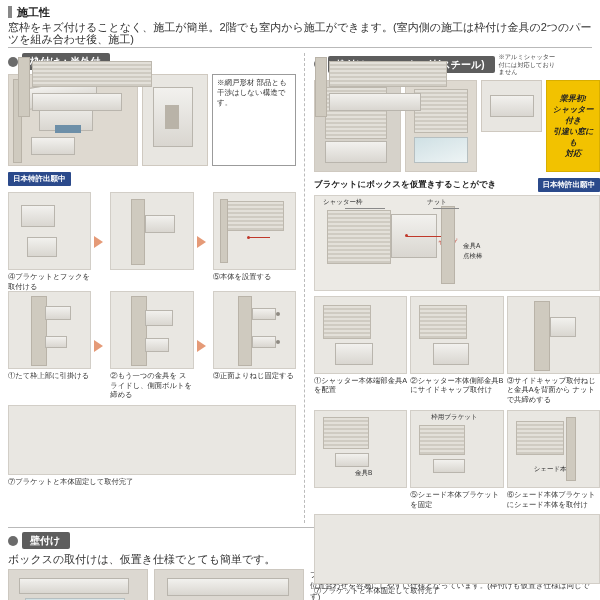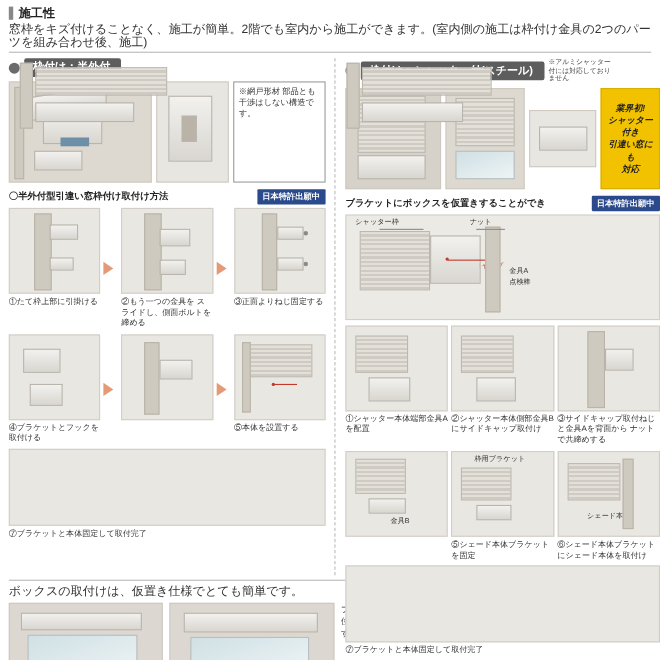--- a/index.html
+++ b/index.html
@@ -30,21 +30,21 @@
   .col.right { width:296px; padding-left:9px; border-left:1px dashed #bbb; }
 
   .badge-head { display:flex; align-items:center; gap:4px; margin-bottom:4px; }
   .dot { width:10px; height:10px; border-radius:50%; background:#6b6b6b; flex:0 0 auto; }
   .badge-title {
     background:#5d5d5d; color:#fff; font-size:10px; font-weight:bold;
     padding:2px 10px 2px 8px; border-radius:2px; line-height:13px;
   }
 
   
-  .photo-row { display:flex; gap:4px; align-items:center; }
+  .photo-row { display:flex; gap:4px; align-items:flex-start; }
   .ph { background:#ded9d0; border:1px solid #cfc9c0; position:relative; overflow:hidden; }
   .ph.g2 { background:#e8e6e1; }
   .ph.g3 { background:#d6d2ca; }
   .callout {
     border:1px solid #9b9b9b; background:#fff; font-size:7.5px; line-height:10px;
     padding:3px 4px; color:#333;
   }
 
   .stamp {
     background:#f2c200; color:#222; font-size:8px; font-weight:bold;
@@ -116,22 +116,49 @@
         <div class="ph g2" style="width:66px;height:92px;">
           <div class="metal" style="left:10px;top:12px;width:40px;height:60px;"></div>
           <div class="dark" style="left:22px;top:30px;width:14px;height:24px;background:#b9b3a8;"></div>
         </div>
         <div class="callout" style="width:84px;height:92px;">
           <span>※網戸形材 部品とも干渉はしない構造です。</span>
         </div>
       </div>
 
       <div class="subbar">
-        <span class="t">〇半外付型引違い窓枠付け取付け方法</span>
         <span class="pat">日本特許出願中</span>
+      </div>
+
+      <div class="steps" style="margin-top:6px;">
+        <div class="step">
+          <div class="stepimg">
+            <div class="metal" style="left:12px;top:12px;width:34px;height:22px;"></div>
+            <div class="metal" style="left:18px;top:44px;width:30px;height:20px;"></div>
+          </div>
+          <div class="stepcap">④ブラケットとフックを取付ける</div>
+        </div>
+        <div class="arrow"></div>
+        <div class="step">
+          <div class="stepimg">
+            <div class="bar-v" style="left:20px;top:6px;width:14px;height:66px;"></div>
+            <div class="metal" style="left:34px;top:22px;width:30px;height:18px;"></div>
+          </div>
+          <div class="stepcap">&nbsp;</div>
+        </div>
+        <div class="arrow"></div>
+        <div class="step">
+          <div class="stepimg">
+            <div class="shade" style="left:10px;top:8px;width:60px;height:30px;"></div>
+            <div class="bar-v" style="left:6px;top:6px;width:8px;height:64px;"></div>
+            <div class="redline" style="left:34px;top:44px;width:22px;"></div>
+            <div class="reddot" style="left:33px;top:43px;"></div>
+          </div>
+          <div class="stepcap">⑤本体を設置する</div>
+        </div>
       </div>
 
       <div class="steps">
         <div class="step">
           <div class="stepimg">
             <div class="bar-v" style="left:22px;top:4px;width:16px;height:70px;"></div>
             <div class="metal" style="left:36px;top:14px;width:26px;height:14px;"></div>
             <div class="metal" style="left:36px;top:44px;width:22px;height:12px;"></div>
           </div>
           <div class="stepcap">①たて枠上部に引掛ける</div>
@@ -148,48 +175,20 @@
         <div class="arrow"></div>
         <div class="step">
           <div class="stepimg">
             <div class="bar-v" style="left:24px;top:4px;width:14px;height:70px;"></div>
             <div class="metal" style="left:38px;top:16px;width:24px;height:12px;"></div>
             <div class="metal" style="left:38px;top:44px;width:24px;height:12px;"></div>
             <div class="dark" style="left:62px;top:20px;width:4px;height:4px;border-radius:50%;"></div>
             <div class="dark" style="left:62px;top:48px;width:4px;height:4px;border-radius:50%;"></div>
           </div>
           <div class="stepcap">③正面よりねじ固定する</div>
-        </div>
-      </div>
-
-      <div class="steps" style="margin-top:6px;">
-        <div class="step">
-          <div class="stepimg">
-            <div class="metal" style="left:12px;top:12px;width:34px;height:22px;"></div>
-            <div class="metal" style="left:18px;top:44px;width:30px;height:20px;"></div>
-          </div>
-          <div class="stepcap">④ブラケットとフックを取付ける</div>
-        </div>
-        <div class="arrow"></div>
-        <div class="step">
-          <div class="stepimg">
-            <div class="bar-v" style="left:20px;top:6px;width:14px;height:66px;"></div>
-            <div class="metal" style="left:34px;top:22px;width:30px;height:18px;"></div>
-          </div>
-          <div class="stepcap">&nbsp;</div>
-        </div>
-        <div class="arrow"></div>
-        <div class="step">
-          <div class="stepimg">
-            <div class="shade" style="left:10px;top:8px;width:60px;height:30px;"></div>
-            <div class="bar-v" style="left:6px;top:6px;width:8px;height:64px;"></div>
-            <div class="redline" style="left:34px;top:44px;width:22px;"></div>
-            <div class="reddot" style="left:33px;top:43px;"></div>
-          </div>
-          <div class="stepcap">⑤本体を設置する</div>
         </div>
       </div>
 
       <div class="wide">
         <div class="wideimg">
           <div class="bar-v" style="left:10px;top:4px;width:12px;height:60px;"></div>
           <div class="shade" style="left:24px;top:8px;width:120px;height:26px;"></div>
           <div class="metal" style="left:24px;top:40px;width:90px;height:18px;"></div>
         </div>
         <div class="stepcap">⑦ブラケットと本体固定して取付完了</div>
@@ -299,20 +298,24 @@
           <div class="shade" style="left:24px;top:8px;width:118px;height:26px;"></div>
           <div class="metal" style="left:24px;top:40px;width:92px;height:18px;"></div>
         </div>
         <div class="stepcap">⑦ブラケットと本体固定して取付完了</div>
       </div>
     </div>
   </div>
 
   <div class="wall">
     <div class="sec-underline"></div>
+    <div class="badge-head">
+      <span class="dot"></span>
+      <span class="badge-title">壁付け</span>
+    </div>
     <div class="lead" style="margin-top:2px;">ボックスの取付けは、仮置き仕様でとても簡単です。</div>
 
     <div class="wall-body">
       <div class="wall-ph" style="width:140px;">
         <div class="metal" style="position:relative;left:10px;top:8px;width:110px;height:16px;"></div>
         <div class="win" style="position:relative;left:16px;top:12px;width:100px;height:38px;"></div>
       </div>
       <div class="wall-ph" style="width:150px;">
         <div class="metal" style="position:relative;left:12px;top:8px;width:122px;height:18px;"></div>
         <div class="win" style="position:relative;left:18px;top:12px;width:108px;height:34px;"></div>

